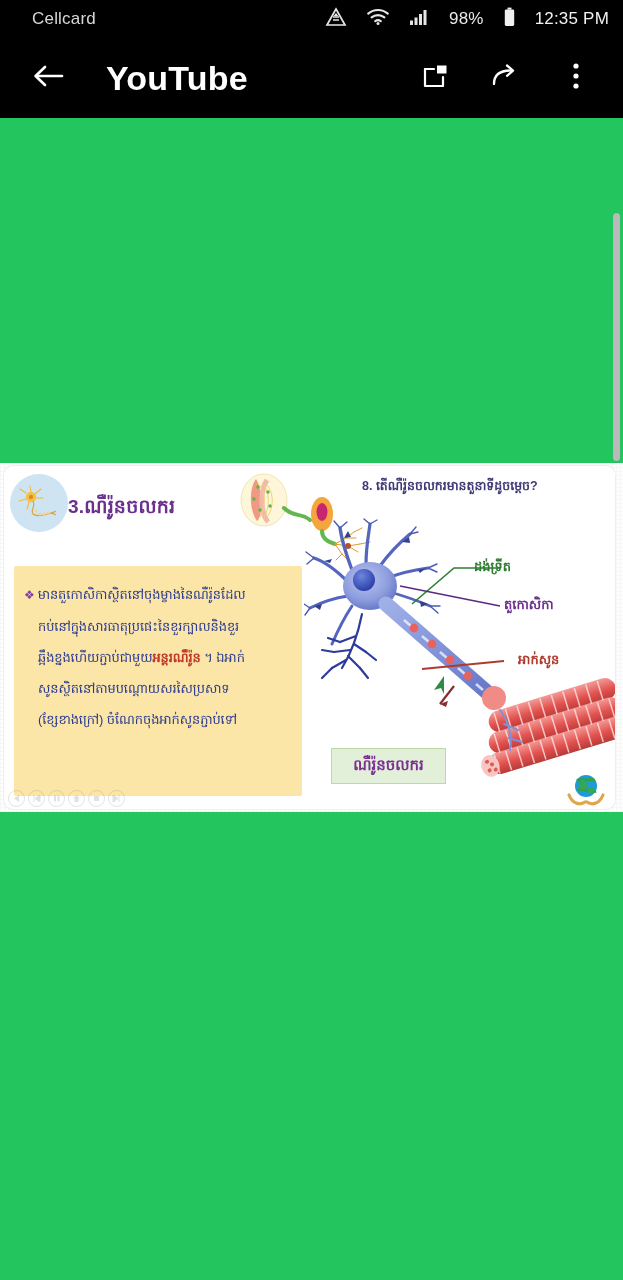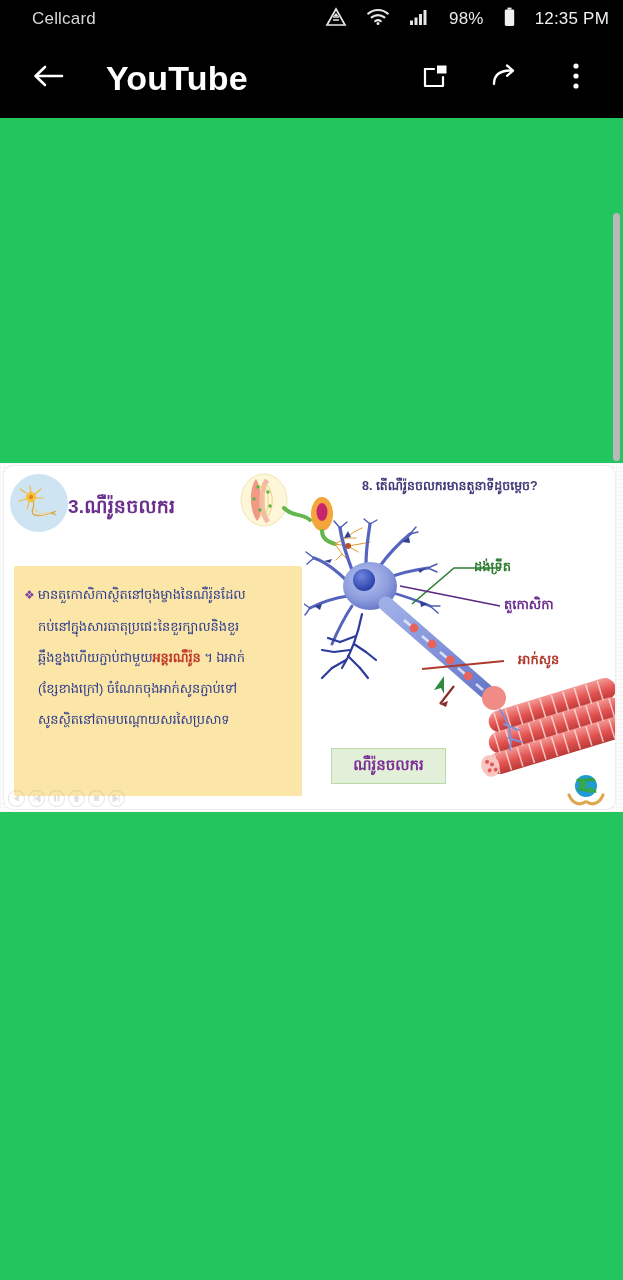--- a/index.html
+++ b/index.html
@@ -358,24 +358,24 @@
           <div class="text-line first">
             <span class="bullet">❖</span><span>មានតួកោសិកាស្ថិតនៅចុងម្ខាងនៃណឺរ៉ូនដែល</span>
           </div>
           <div class="text-line indent">
             <span>កប់នៅក្នុងសារធាតុប្រផេះនៃខួរក្បាលនិងខួរ</span>
           </div>
           <div class="text-line indent">
             <span>ឆ្អឹងខ្នងហើយភ្ជាប់ជាមួយ</span><span class="hl">អន្តរណឺរ៉ូន</span><span> ។ ឯអាក់</span>
           </div>
           <div class="text-line indent">
+            <span>សូនស្ថិតនៅតាមបណ្ដោយសរសៃប្រសាទ</span>
+          </div>
+          <div class="text-line indent">
             <span>(ខ្សែខាងក្រៅ) ចំណែកចុងអាក់សូនភ្ជាប់ទៅ</span>
-          </div>
-          <div class="text-line indent">
-            <span>សូនស្ថិតនៅតាមបណ្ដោយសរសៃប្រសាទ</span>
           </div>
         </div>
 
         <div id="diagram">
 
           <svg style="position:absolute;left:0;top:52px;" width="311" height="290" viewBox="0 0 311 290">
             <defs>
               <radialGradient id="soma" cx="42%" cy="36%" r="70%">
                 <stop offset="0%" stop-color="#b9c4ef"></stop>
                 <stop offset="60%" stop-color="#8e9ede"></stop>

